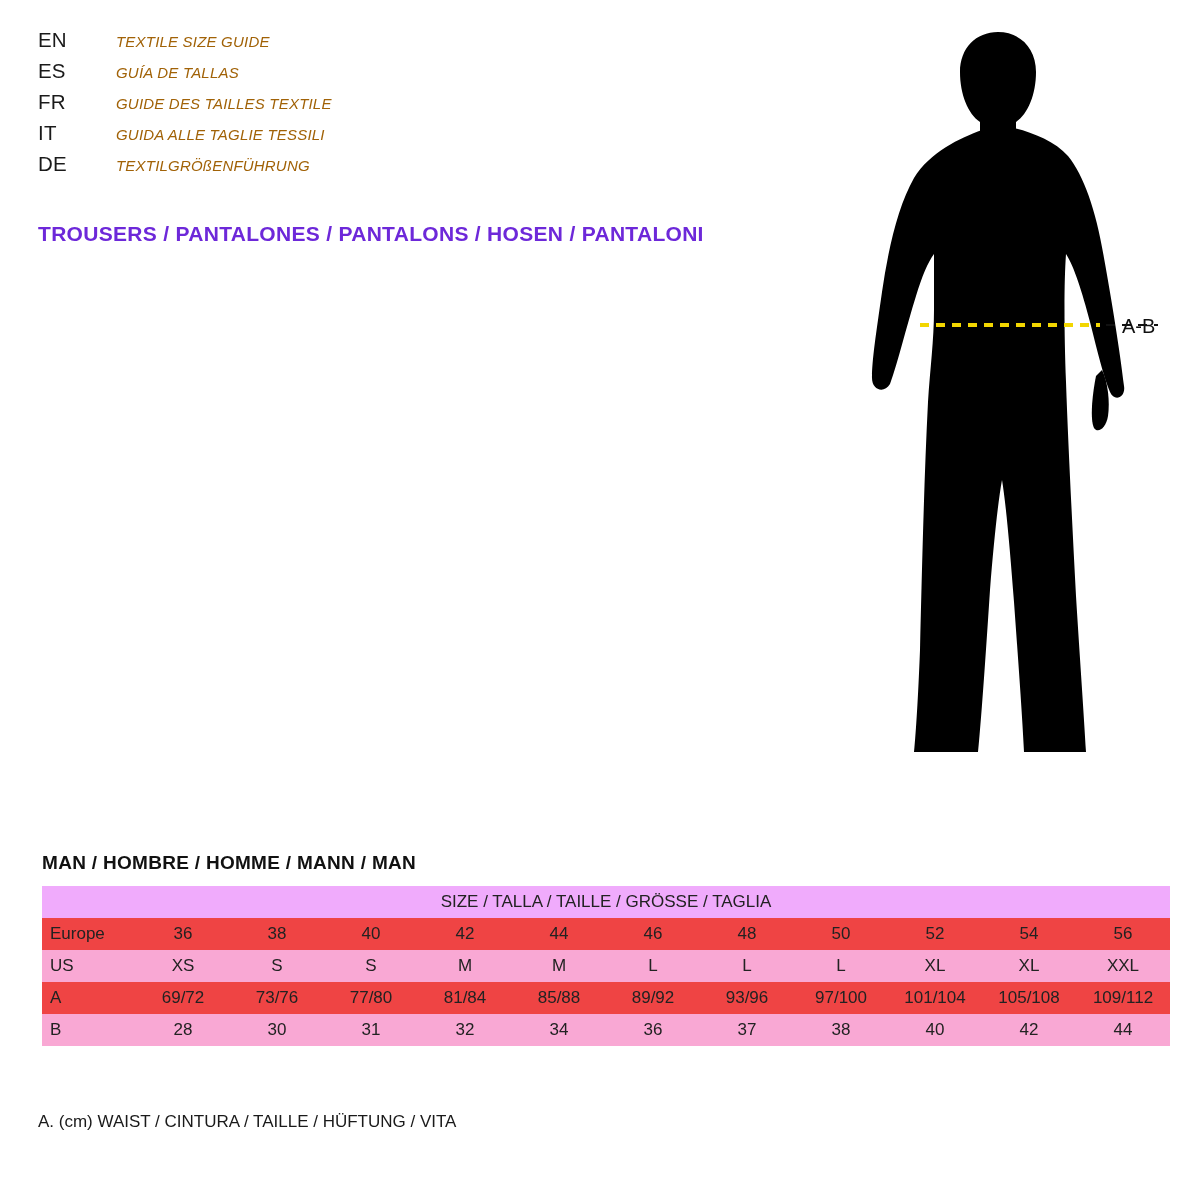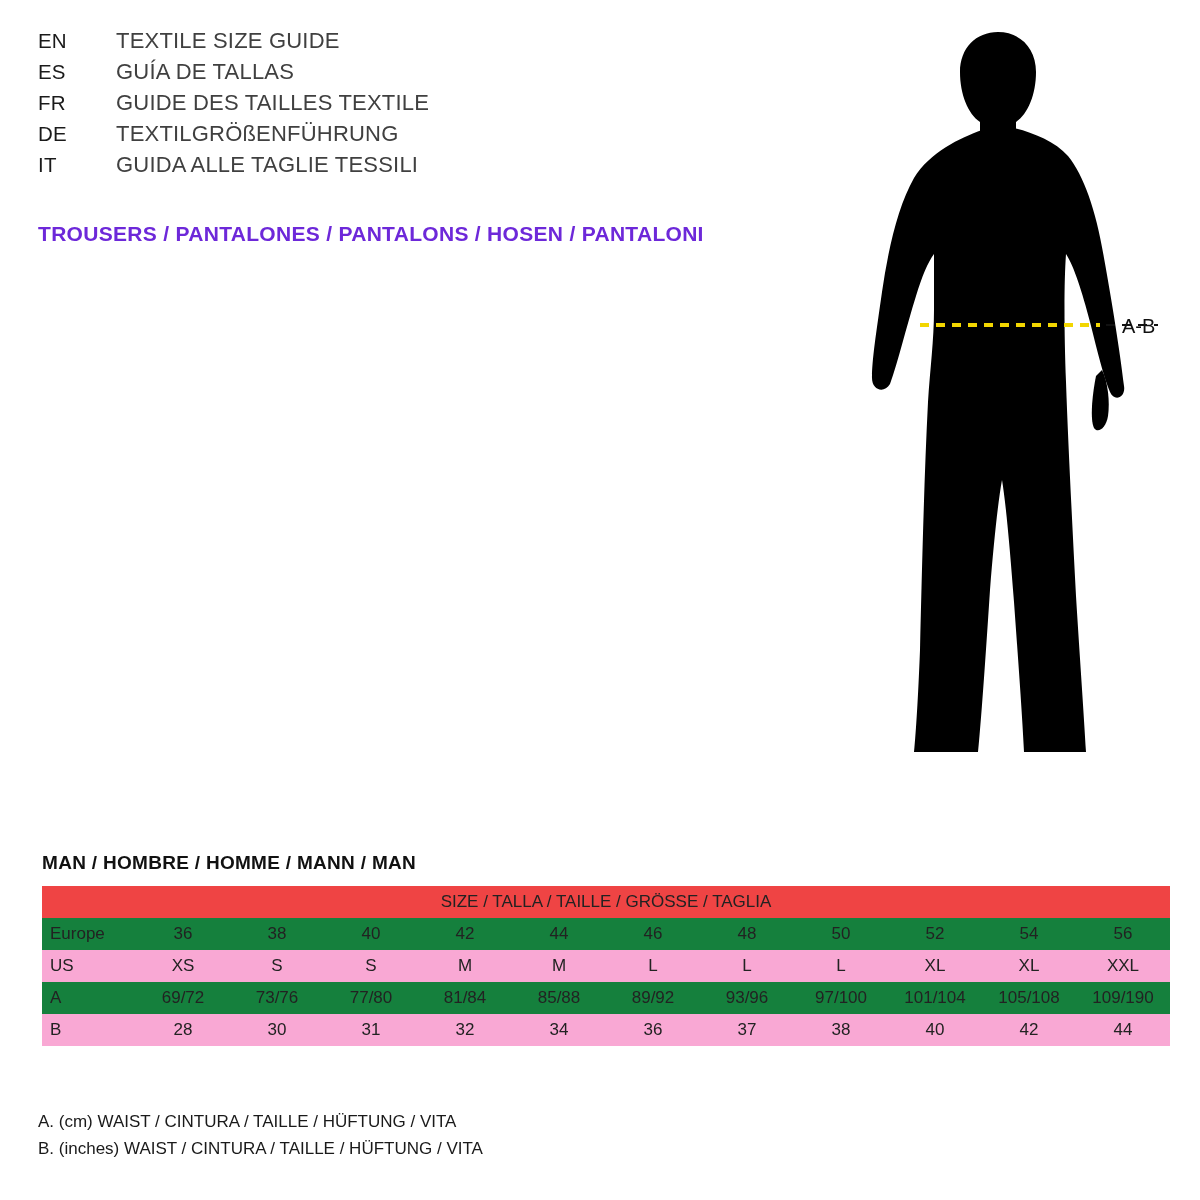--- a/index.html
+++ b/index.html
@@ -29,23 +29,24 @@
     align-items: baseline;
     height: 31px;
   }
   .lang-code {
     width: 78px;
     font-size: 20.5px;
     letter-spacing: 0.2px;
     color: #1a1a1a;
   }
   .lang-text {
-    font-size: 22px;
+    font-size: 15px;
     letter-spacing: 0.2px;
-    color: #404040;
+    color: #a16207;
+    font-style: italic;
   }
   .garment-line {
     position: absolute;
     top: 222px;
     left: 38px;
     font-size: 21px;
     font-weight: bold;
     letter-spacing: 0.3px;
     color: #6d28d9;
   }
@@ -90,29 +91,29 @@
   table.size-table td, table.size-table th {
     font-size: 17px;
     font-weight: normal;
     color: #222;
     padding: 0;
     height: 32px;
     text-align: center;
     vertical-align: middle;
   }
   .hdr-row th {
-    background: #ef4444;
+    background: #f0abfc;
     text-align: left;
     font-size: 17px;
     padding-left: 8px;
     height: 34px;
     color: #111;
     margin-left: 20px;
   }
-  .row-shade td { background: #15803d; }
+  .row-shade td { background: #ef4444; }
   .row-plain td { background: #f9a8d4; }
   .rowlabel {
     text-align: left !important;
     padding-left: 8px !important;
     width: 160px;
   }
   .notes {
     position: absolute;
     left: 38px;
     top: 1108px;
@@ -133,26 +134,26 @@
     </div>
     <div class="lang-row">
       <span class="lang-code">ES</span>
       <span class="lang-text">GUÍA DE TALLAS</span>
     </div>
     <div class="lang-row">
       <span class="lang-code">FR</span>
       <span class="lang-text">GUIDE DES TAILLES TEXTILE</span>
     </div>
     <div class="lang-row">
+      <span class="lang-code">IT</span>
+      <span class="lang-text">GUIDA ALLE TAGLIE TESSILI</span>
+    </div>
+    <div class="lang-row">
       <span class="lang-code">DE</span>
       <span class="lang-text">TEXTILGRÖßENFÜHRUNG</span>
-    </div>
-    <div class="lang-row">
-      <span class="lang-code">IT</span>
-      <span class="lang-text">GUIDA ALLE TAGLIE TESSILI</span>
     </div>
   </div>
 
   <div class="garment-line">TROUSERS / PANTALONES / PANTALONS / HOSEN / PANTALONI</div>
 
   <div class="figure-wrap">
     <svg width="380" height="800" viewBox="0 0 380 800">
       <g>
 
         <path fill="#000000" d="M150,62 C150,38 166,22 188,22 C210,22 226,38 226,62 C226,84 218,104 206,112 L206,126 L170,126 L170,112 C158,104 150,84 150,62 Z"></path>
@@ -235,21 +236,21 @@
         <td>69/72</td>
         <td>73/76</td>
         <td>77/80</td>
         <td>81/84</td>
         <td>85/88</td>
         <td>89/92</td>
         <td>93/96</td>
         <td>97/100</td>
         <td>101/104</td>
         <td>105/108</td>
-        <td>109/190</td>
+        <td>109/112</td>
       </tr>
       <tr class="row-plain">
         <td class="rowlabel">B</td>
         <td>28</td>
         <td>30</td>
         <td>31</td>
         <td>32</td>
         <td>34</td>
         <td>36</td>
         <td>37</td>
@@ -257,16 +258,15 @@
         <td>40</td>
         <td>42</td>
         <td>44</td>
       </tr>
     </tbody>
       </table>
   </div>
 
   <div class="notes">
     <div>A. (cm) WAIST / CINTURA / TAILLE / HÜFTUNG / VITA</div>
-    <div>B. (inches) WAIST / CINTURA / TAILLE / HÜFTUNG / VITA</div>
   </div>
 
 </div>
 
 </body></html>

